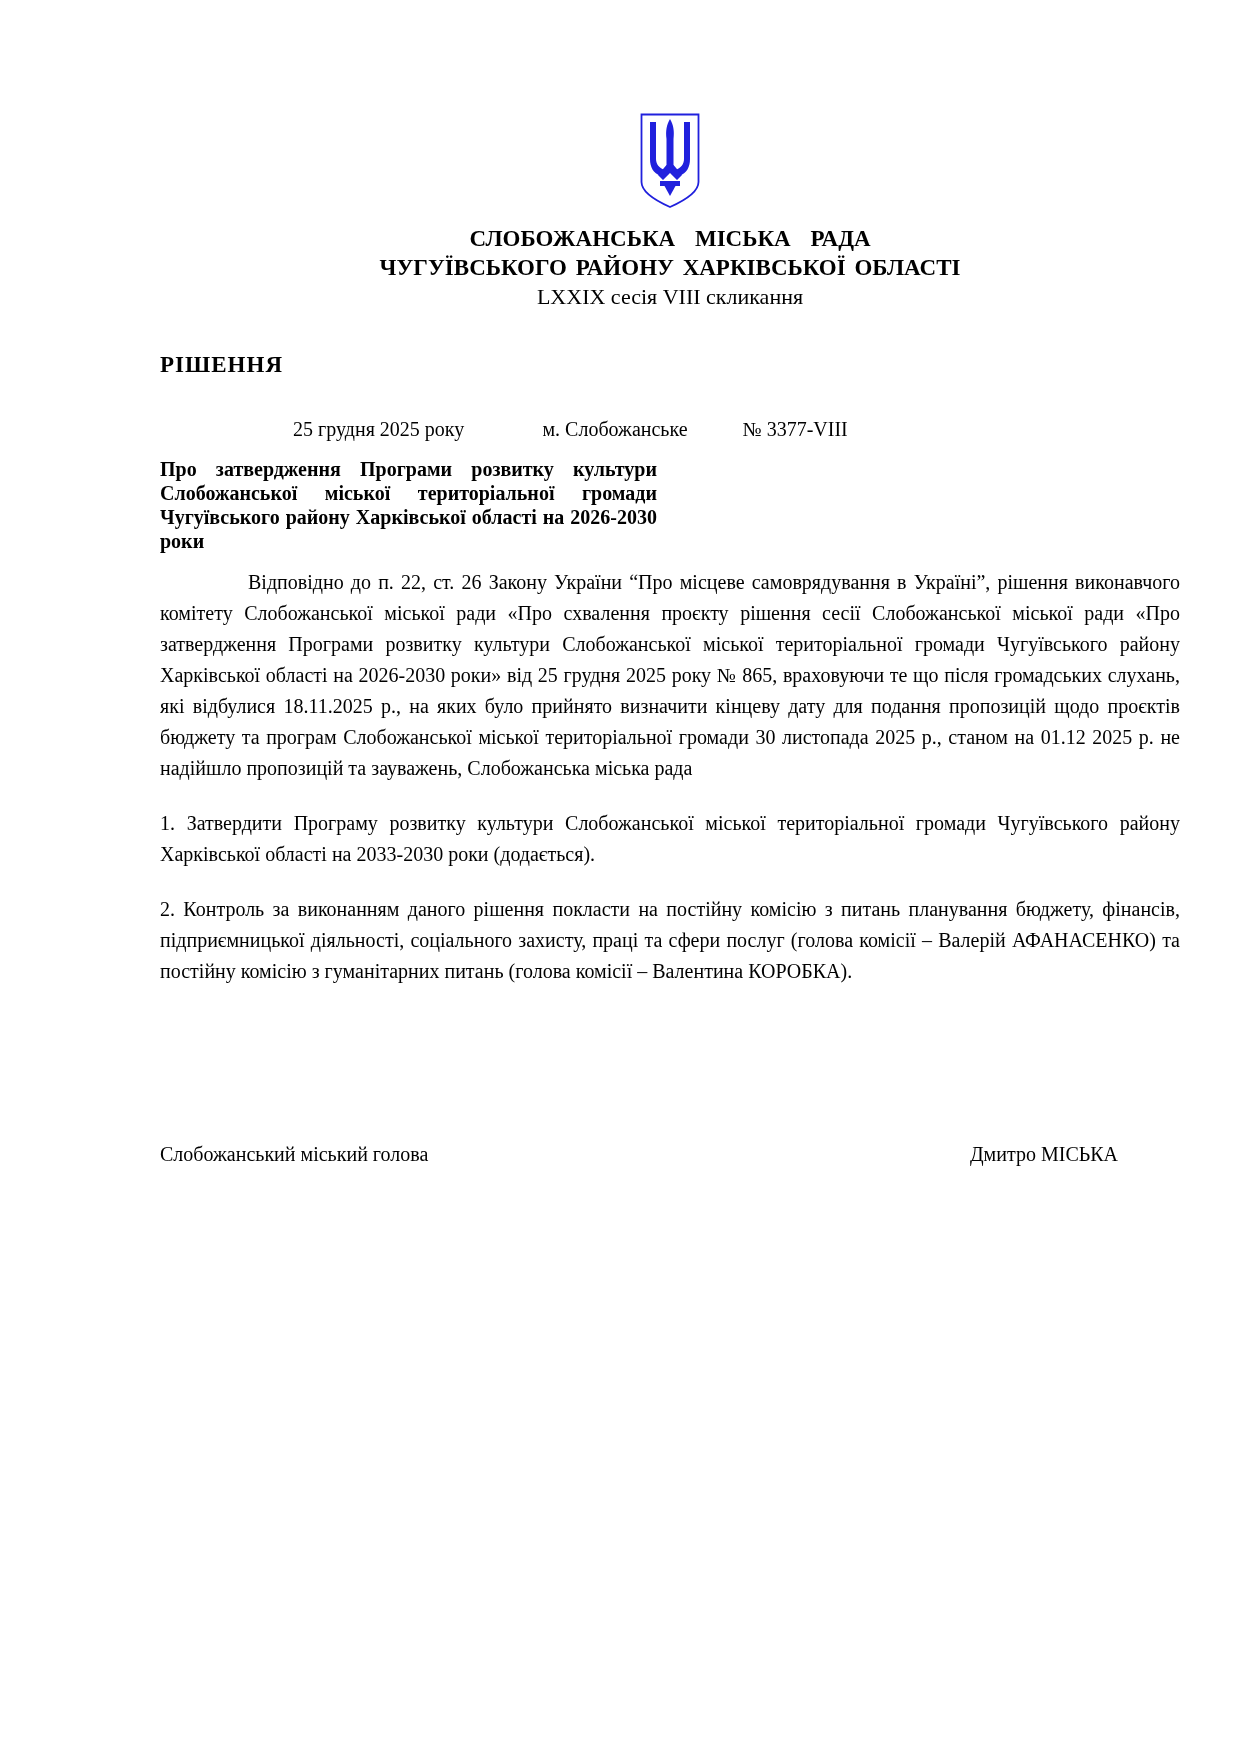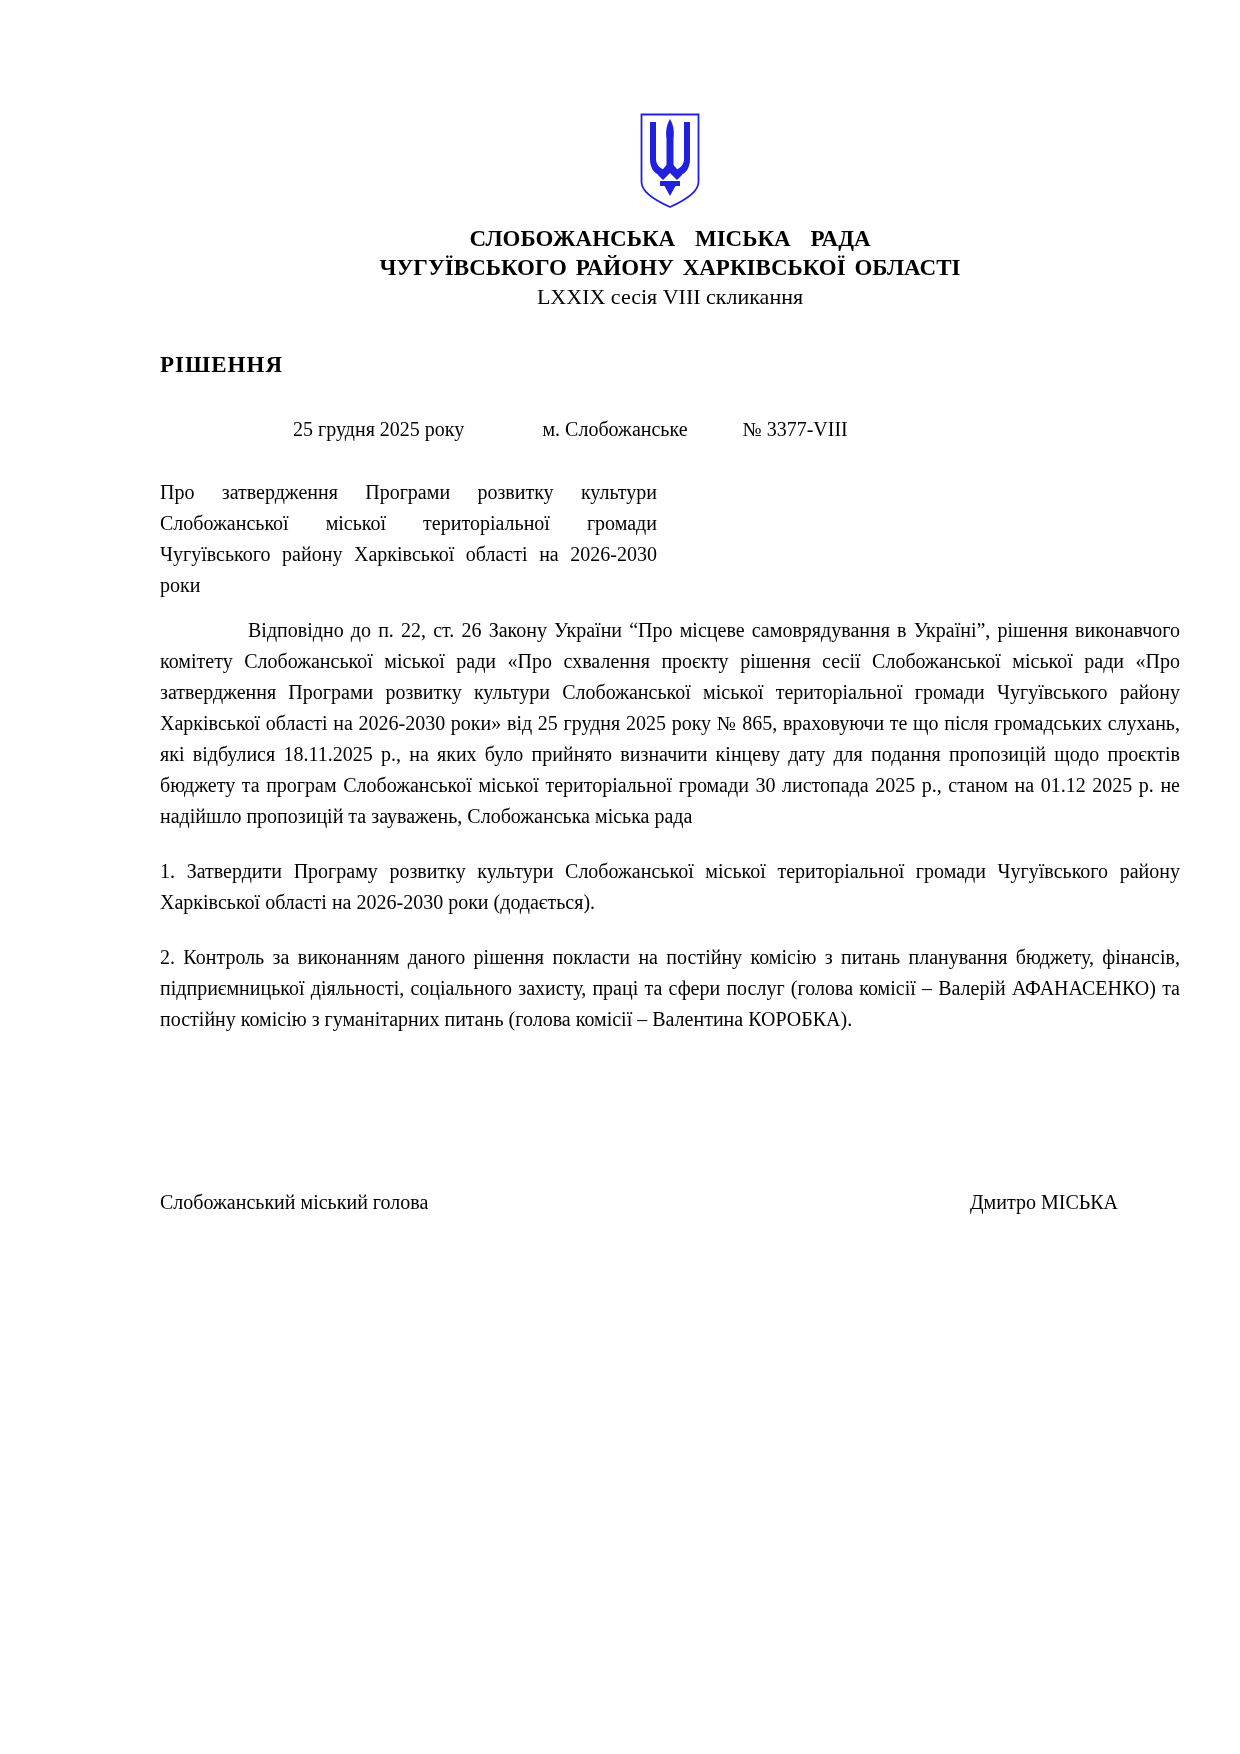--- a/index.html
+++ b/index.html
@@ -48,25 +48,25 @@
     margin-top: 34px;
     display: grid;
     grid-template-columns: 1fr auto 1fr;
     align-items: baseline;
     font-size: 20px;
   }
   .meta-date { text-align: center; }
   .meta-place { text-align: center; transform: translateX(-55px); }
   .meta-number { text-align: left; }
   .subject {
-    margin-top: 32px;
+    margin-top: 12px;
     width: 497px;
-    font-weight: normal;
+    font-weight: bold;
     text-align: justify;
-    line-height: 31px;
+    line-height: 24px;
   }
   .body-par {
     margin-top: 14px;
     text-align: justify;
     text-indent: 88px;
   }
   .resolved { margin-top: 32px; }
   .item { margin-top: 24px; text-align: justify; }
   .sig-row {
     margin-top: 152px;
@@ -106,21 +106,21 @@
       <div class="meta-date">25 грудня 2025 року</div>
       <div class="meta-place">м. Слобожанське</div>
       <div class="meta-number">№ 3377-VIII</div>
     </div>
 
     <div class="subject">Про затвердження Програми розвитку культури Слобожанської міської територіальної громади Чугуївського району Харківської області на 2026-2030 роки</div>
 
     <div class="body-par">Відповідно до п. 22, ст. 26 Закону України “Про місцеве самоврядування в Україні”, рішення виконавчого комітету Слобожанської міської ради «Про схвалення проєкту рішення сесії Слобожанської міської ради «Про затвердження Програми розвитку культури Слобожанської міської територіальної громади Чугуївського району Харківської області на 2026-2030 роки» від 25 грудня 2025 року № 865, враховуючи те що після громадських слухань, які відбулися 18.11.2025 р., на яких було прийнято визначити кінцеву дату для подання пропозицій щодо проєктів бюджету та програм Слобожанської міської територіальної громади 30 листопада 2025 р., станом на 01.12 2025 р. не надійшло пропозицій та зауважень, Слобожанська міська рада</div>
 
 
-    <div class="item">1. Затвердити Програму розвитку культури Слобожанської міської територіальної громади Чугуївського району Харківської області на 2026-2030 роки (додається).</div>
+    <div class="item">1. Затвердити Програму розвитку культури Слобожанської міської територіальної громади Чугуївського району Харківської області на 2033-2030 роки (додається).</div>
     <div class="item">2. Контроль за виконанням даного рішення покласти на постійну комісію з питань планування бюджету, фінансів, підприємницької діяльності, соціального захисту, праці та сфери послуг (голова комісії – Валерій АФАНАСЕНКО) та постійну комісію з гуманітарних питань (голова комісії – Валентина КОРОБКА).</div>
 
     <div class="sig-row">
       <div class="sig-title">Слобожанський міський голова</div>
       <div class="sig-name">Дмитро МІСЬКА</div>
     </div>
 
   </div>
 </div>
 

